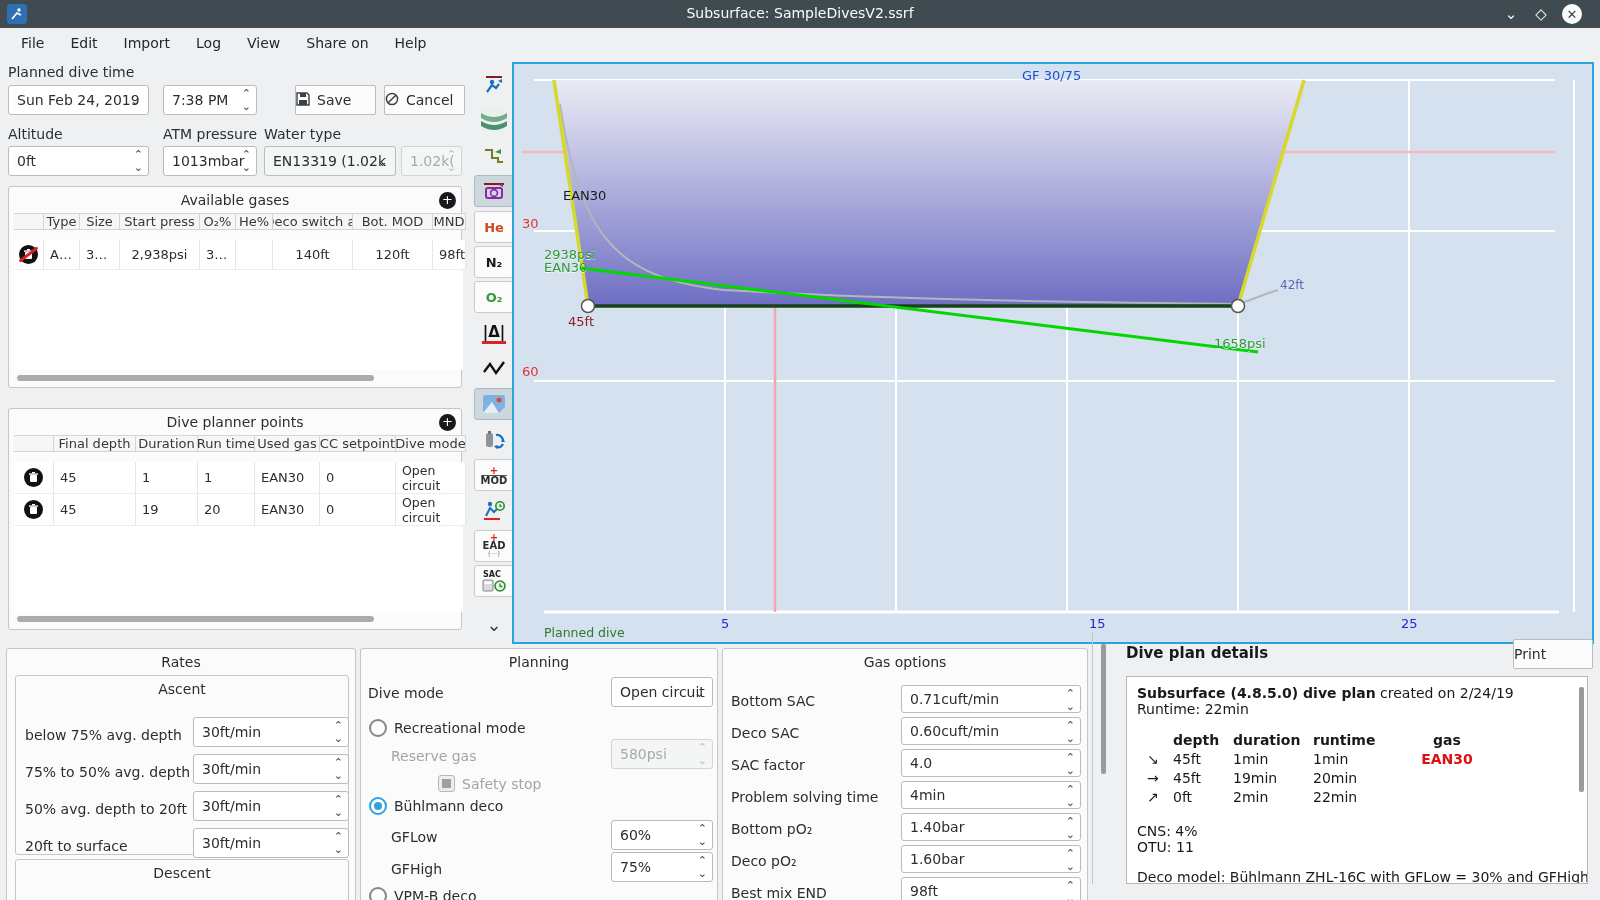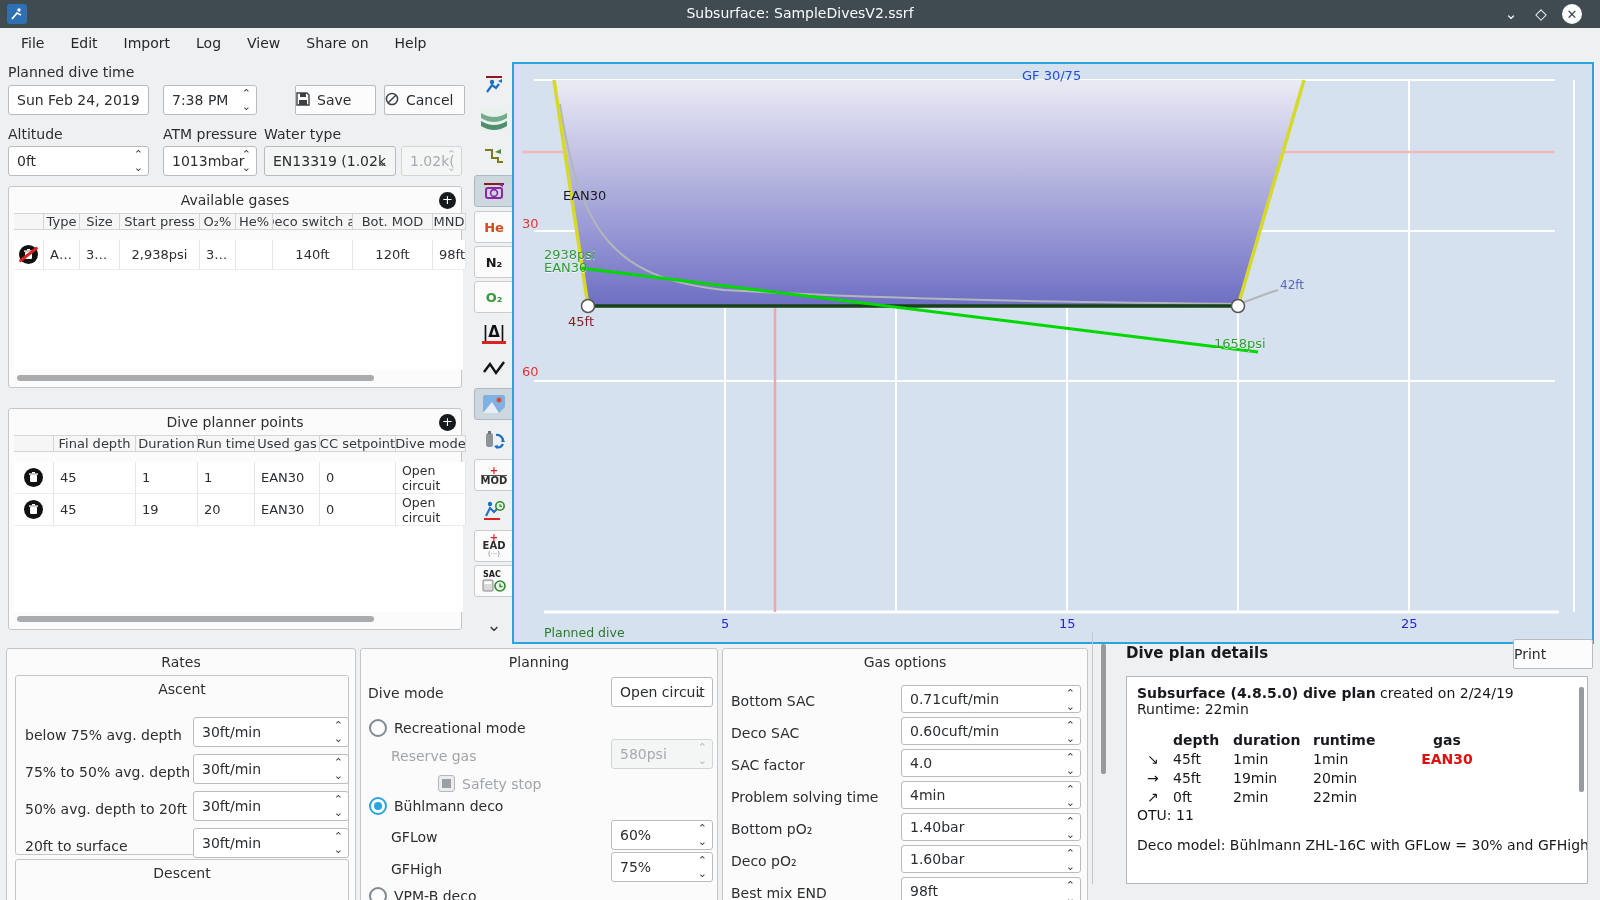--- a/index.html
+++ b/index.html
@@ -380,21 +380,21 @@
   <span class="clab" style="left:508px;top:4px;color:#1d4ed8">GF 30/75</span>
   <span class="clab" style="left:49px;top:124px;color:#17191c">EAN30</span>
   <span class="clab green-sh" style="left:30px;top:183px">2938psi</span>
   <span class="clab green-sh" style="left:30px;top:196px">EAN30</span>
   <span class="clab" style="left:54px;top:250px;color:#8b2020">45ft</span>
   <span class="clab" style="left:766px;top:214px;color:#5b68b8;font-size:12px">42ft</span>
   <span class="clab green-sh" style="left:700px;top:272px">1658psi</span>
   <span class="clab" style="left:8px;top:152px;color:#e03434">30</span>
   <span class="clab" style="left:8px;top:300px;color:#e03434">60</span>
   <span class="clab" style="left:207px;top:552px;color:#2626cf">5</span>
-  <span class="clab" style="left:545px;top:552px;color:#2626cf">15</span>
+  <span class="clab" style="left:575px;top:552px;color:#2626cf">15</span>
   <span class="clab" style="left:887px;top:552px;color:#2626cf">25</span>
   <span class="clab" style="left:30px;top:561px;color:#2c7a2c;font-size:12.5px">Planned dive</span>
 
 </div>
 
 <div class="gb" style="left:6px;top:648px;width:350px;height:260px">
   <div class="gb-title">Rates</div>
   <div class="gb" style="left:8px;top:26px;width:334px;height:180px">
     <div class="gb-title">Ascent</div>
   </div>
@@ -560,17 +560,18 @@
       <span>45ft</span>
       <span>19min</span>
       <span>20min</span>
       <span></span>
       <span>↗</span>
       <span>0ft</span>
       <span>2min</span>
       <span>22min</span>
       <span></span>
     </div>
+    <div style="margin-top:16px">CNS: 4%</div>
     <div>OTU: 11</div>
     <div style="margin-top:14px;white-space:nowrap">Deco model: Bühlmann ZHL-16C with GFLow = 30% and GFHigh =</div>
     <div class="vscroll" style="right:3px;top:10px;height:105px"></div>
   </div>
 </div>
 
 </body></html>

